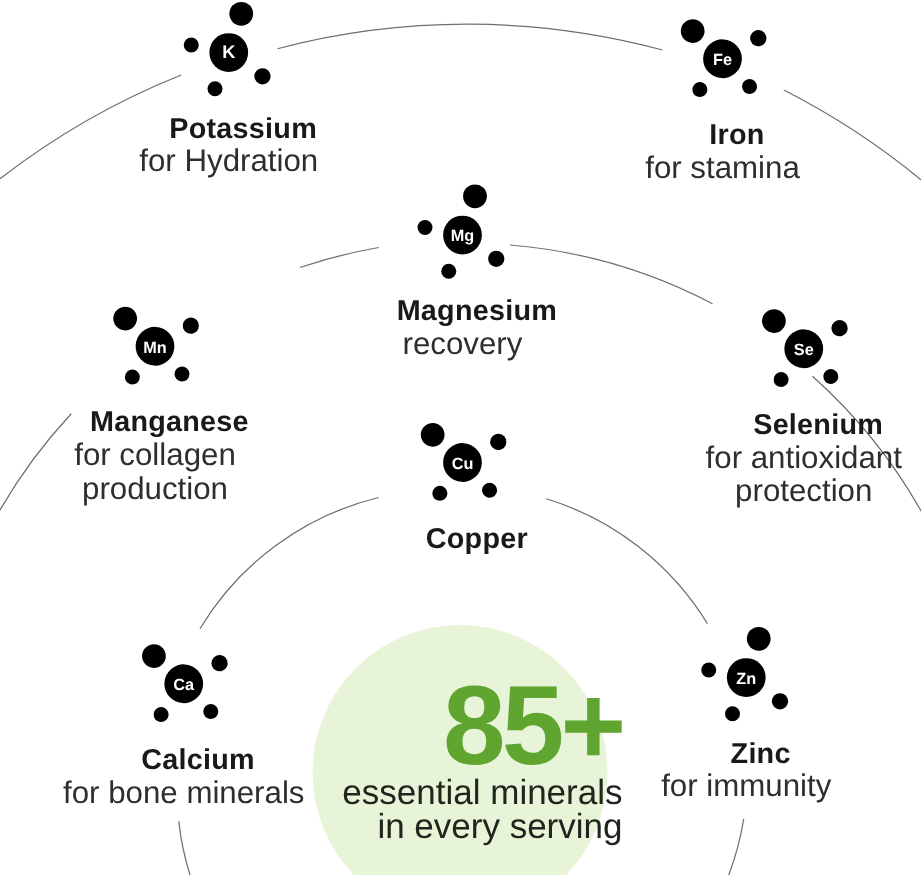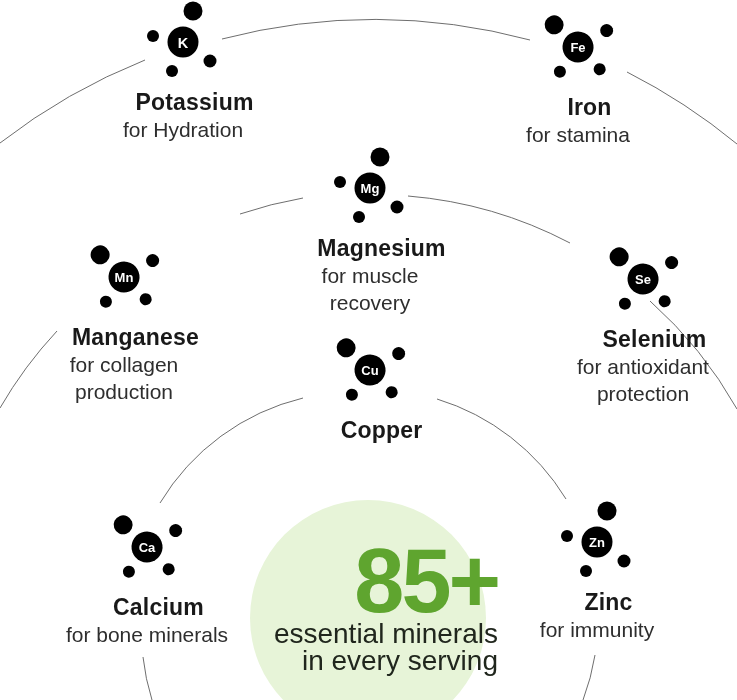--- a/index.html
+++ b/index.html
@@ -11,21 +11,21 @@
   .orbit { fill:none; stroke:#6e6e6e; stroke-width:1; }
   .badge-circle { fill:#e7f4d8; stroke:none; }
 
   .mineral { position:absolute; width:230px; text-align:center; }
   .mol { display:block; margin:0 auto; }
   .sym { fill:#ffffff; font-weight:700; font-size:13px; text-anchor:middle;
          dominant-baseline:central; font-family:"Liberation Sans","DejaVu Sans",sans-serif; }
   .sym.one { font-size:14.5px; }
 
   .mname { font-size:23px; font-weight:700; color:#191919; line-height:28px; letter-spacing:0.2px;margin-left:23px; }
-  .mbenefit { font-size:21px; font-weight:400; color:#2e2e2e; line-height:27px; }
+  .mbenefit { font-size:25px; font-weight:400; color:#2e2e2e; line-height:27px; }
   .mbenefit span { display:block; }
 
   
   .m0 { left:68px;  top:-4px; }
   .m1 { left:463px; top:1px; }
   .m2 { left:255px; top:142px; }
   .m3 { left:9px;   top:231px; }
   .m4 { left:528px; top:233px; }
   .m5 { left:255px; top:324px; }
   .m6 { left:32px;  top:501px; }
@@ -96,21 +96,20 @@
     </div>
   </div>
 
   <div class="mineral m2">
     <svg class="mol" width="92" height="92" viewBox="-46 -46 92 92">
       <use href="#molGlyph"></use>
       <text class="sym" x="0" y="0.5">Mg</text>
     </svg>
     <div class="mname">Magnesium</div>
     <div class="mbenefit">
-      <span>for muscle</span>
       <span>recovery</span>
     </div>
   </div>
 
   <div class="mineral m3">
     <svg class="mol" width="92" height="92" viewBox="-46 -46 92 92">
       <use href="#molGlyph" transform="rotate(-65)"></use>
       <text class="sym" x="0" y="0.5">Mn</text>
     </svg>
     <div class="mname">Manganese</div>

